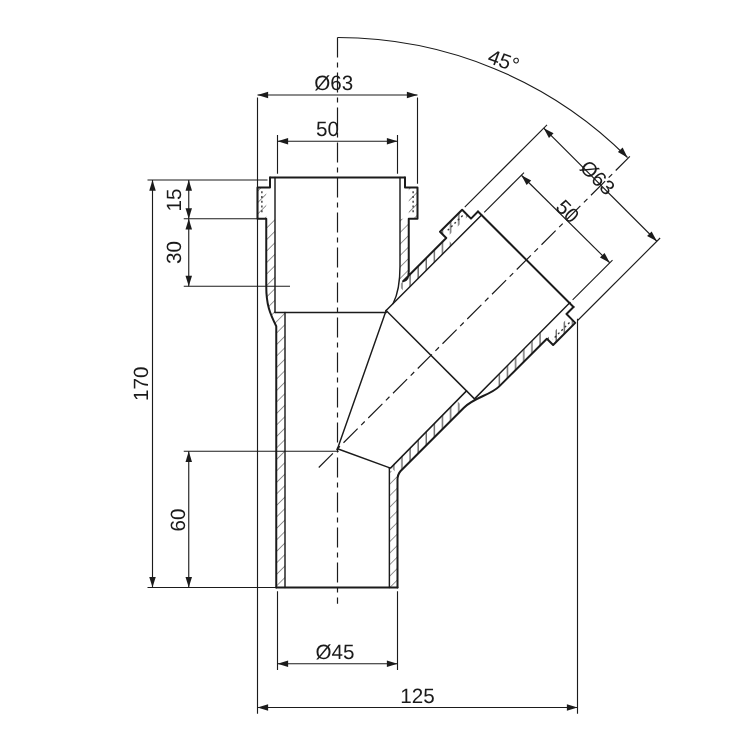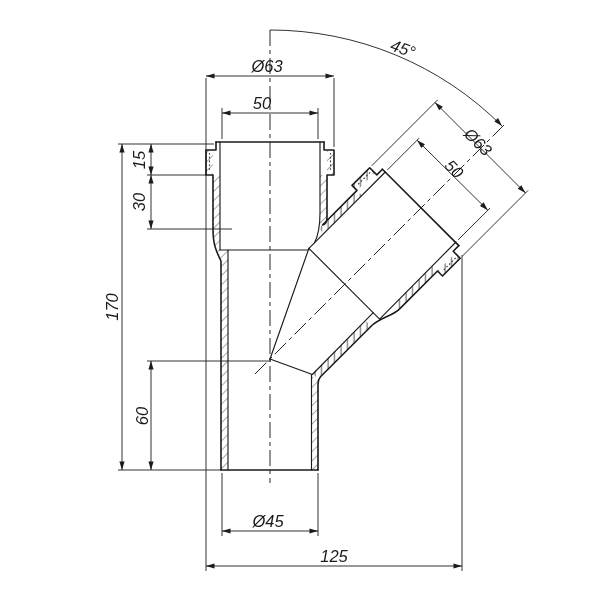--- a/index.html
+++ b/index.html
@@ -1,17 +1,17 @@
 <!DOCTYPE html>
 <html><head>
 <meta charset="utf-8">
 <style>
   html,body{margin:0;padding:0;background:#fff;}
   .stage{width:600px;height:600px;background:#ffffff;position:relative;overflow:hidden;
-         font-family:"Liberation Sans", sans-serif;font-style:italic;}
+         font-family:"Liberation Sans", sans-serif;}
   svg{display:block;}
   text{font-family:"Liberation Sans","DejaVu Sans",sans-serif;fill:#1b1b1b;}
   .dim-label{font-size:16.5px;}
 </style>
 </head>
 <body>
 
 <div class="stage">
 <svg width="600" height="600" viewBox="0 0 600 600">
   <defs>

